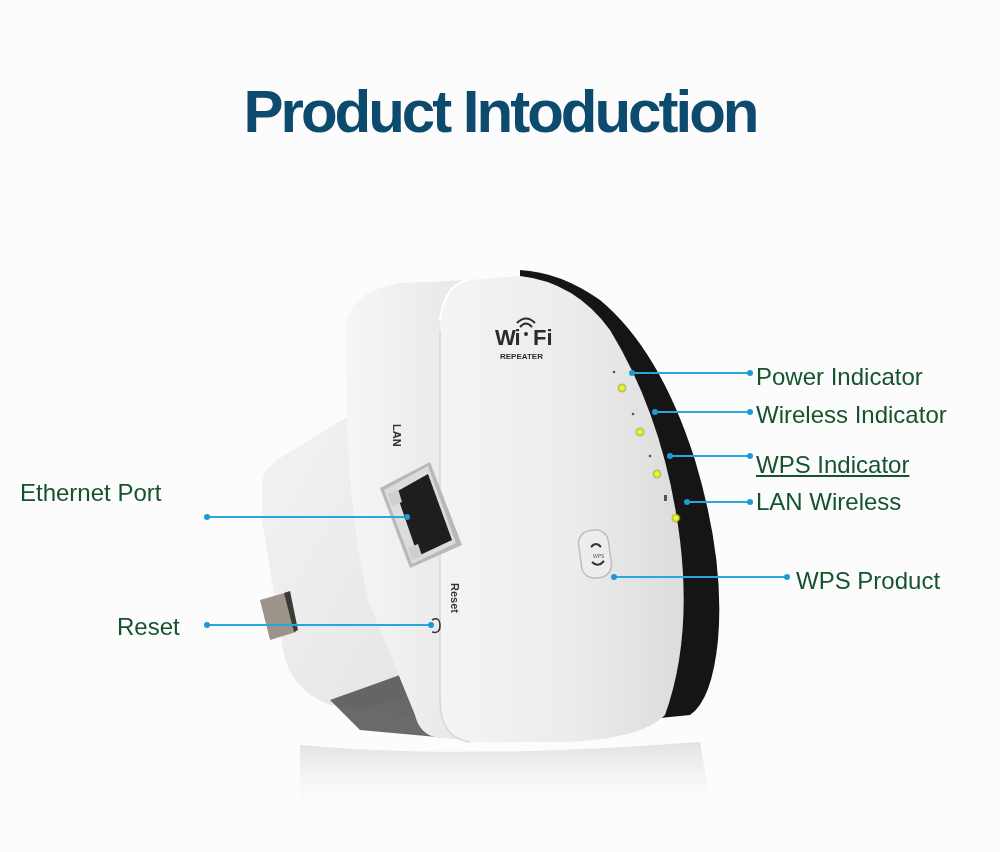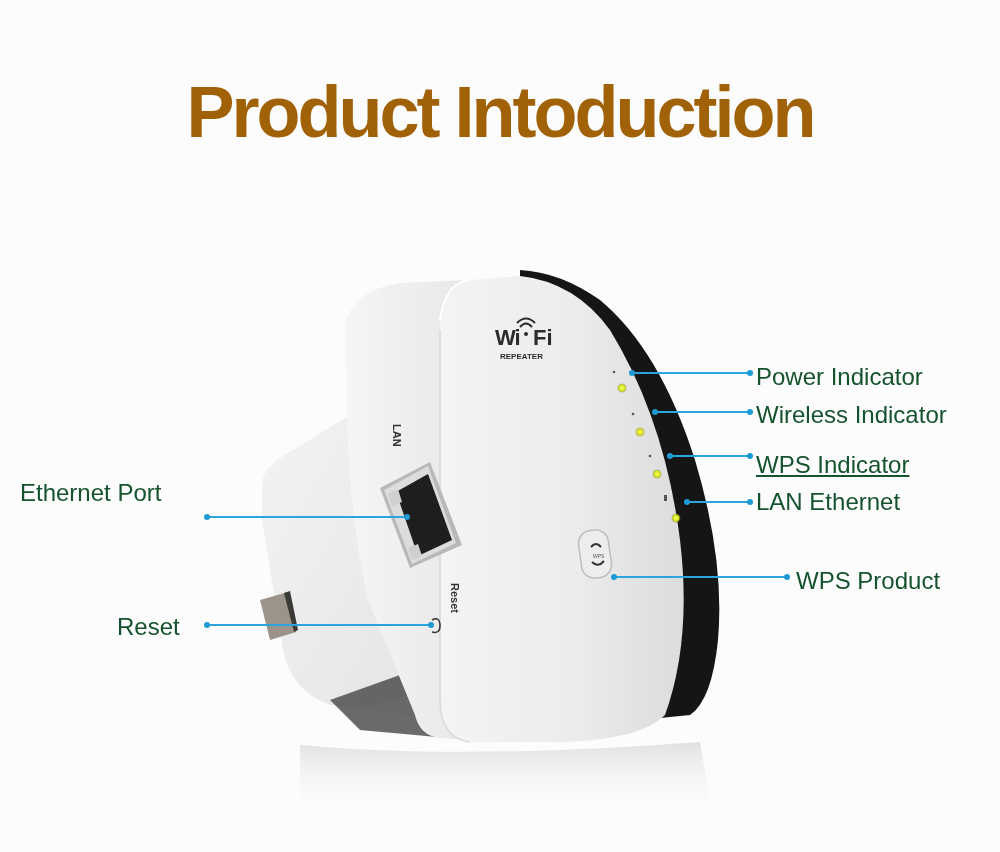--- a/index.html
+++ b/index.html
@@ -4,22 +4,22 @@
 <style>
   html, body { margin: 0; padding: 0; }
   body {
     width: 1000px; height: 852px; position: relative; overflow: hidden;
     background: #fcfcfc;
     font-family: "Liberation Sans", sans-serif;
   }
   .title {
     position: absolute; left: 0; top: 62px; width: 1000px; text-align: center;
     font-family: "Liberation Sans", sans-serif; font-weight: bold;
-    font-size: 72px; letter-spacing: -3px; line-height: 100px;
-    color: #a16207;
+    font-size: 60px; letter-spacing: -3px; line-height: 100px;
+    color: #0c4a6e;
   }
   .device { position: absolute; left: 0; top: 0; width: 1000px; height: 852px; }
   .label {
     position: absolute; color: #14532d; font-size: 24px; line-height: 30px;
     font-family: "Liberation Sans", sans-serif; white-space: nowrap;
   }
   .callout {
     position: absolute; height: 2px; background: #2aa6dc;
   }
   .callout .dot {
@@ -143,19 +143,19 @@
 <div class="callout" style="left:670px; top:455px; width:80px;">
   <span class="dot start"></span>
   <span class="dot end"></span>
 </div>
 <div class="label" style="left:756px; top:450px;text-decoration:underline;">WPS Indicator</div>
 
 <div class="callout" style="left:687px; top:501px; width:63px;">
   <span class="dot start"></span>
   <span class="dot end"></span>
 </div>
-<div class="label" style="left:756px; top:487px;">LAN Ethernet</div>
+<div class="label" style="left:756px; top:487px;">LAN Wireless</div>
 
 <div class="callout" style="left:614px; top:576px; width:173px;">
   <span class="dot start"></span>
   <span class="dot end"></span>
 </div>
 <div class="label" style="left:796px; top:566px;">WPS Product</div>
 
 </body></html>

